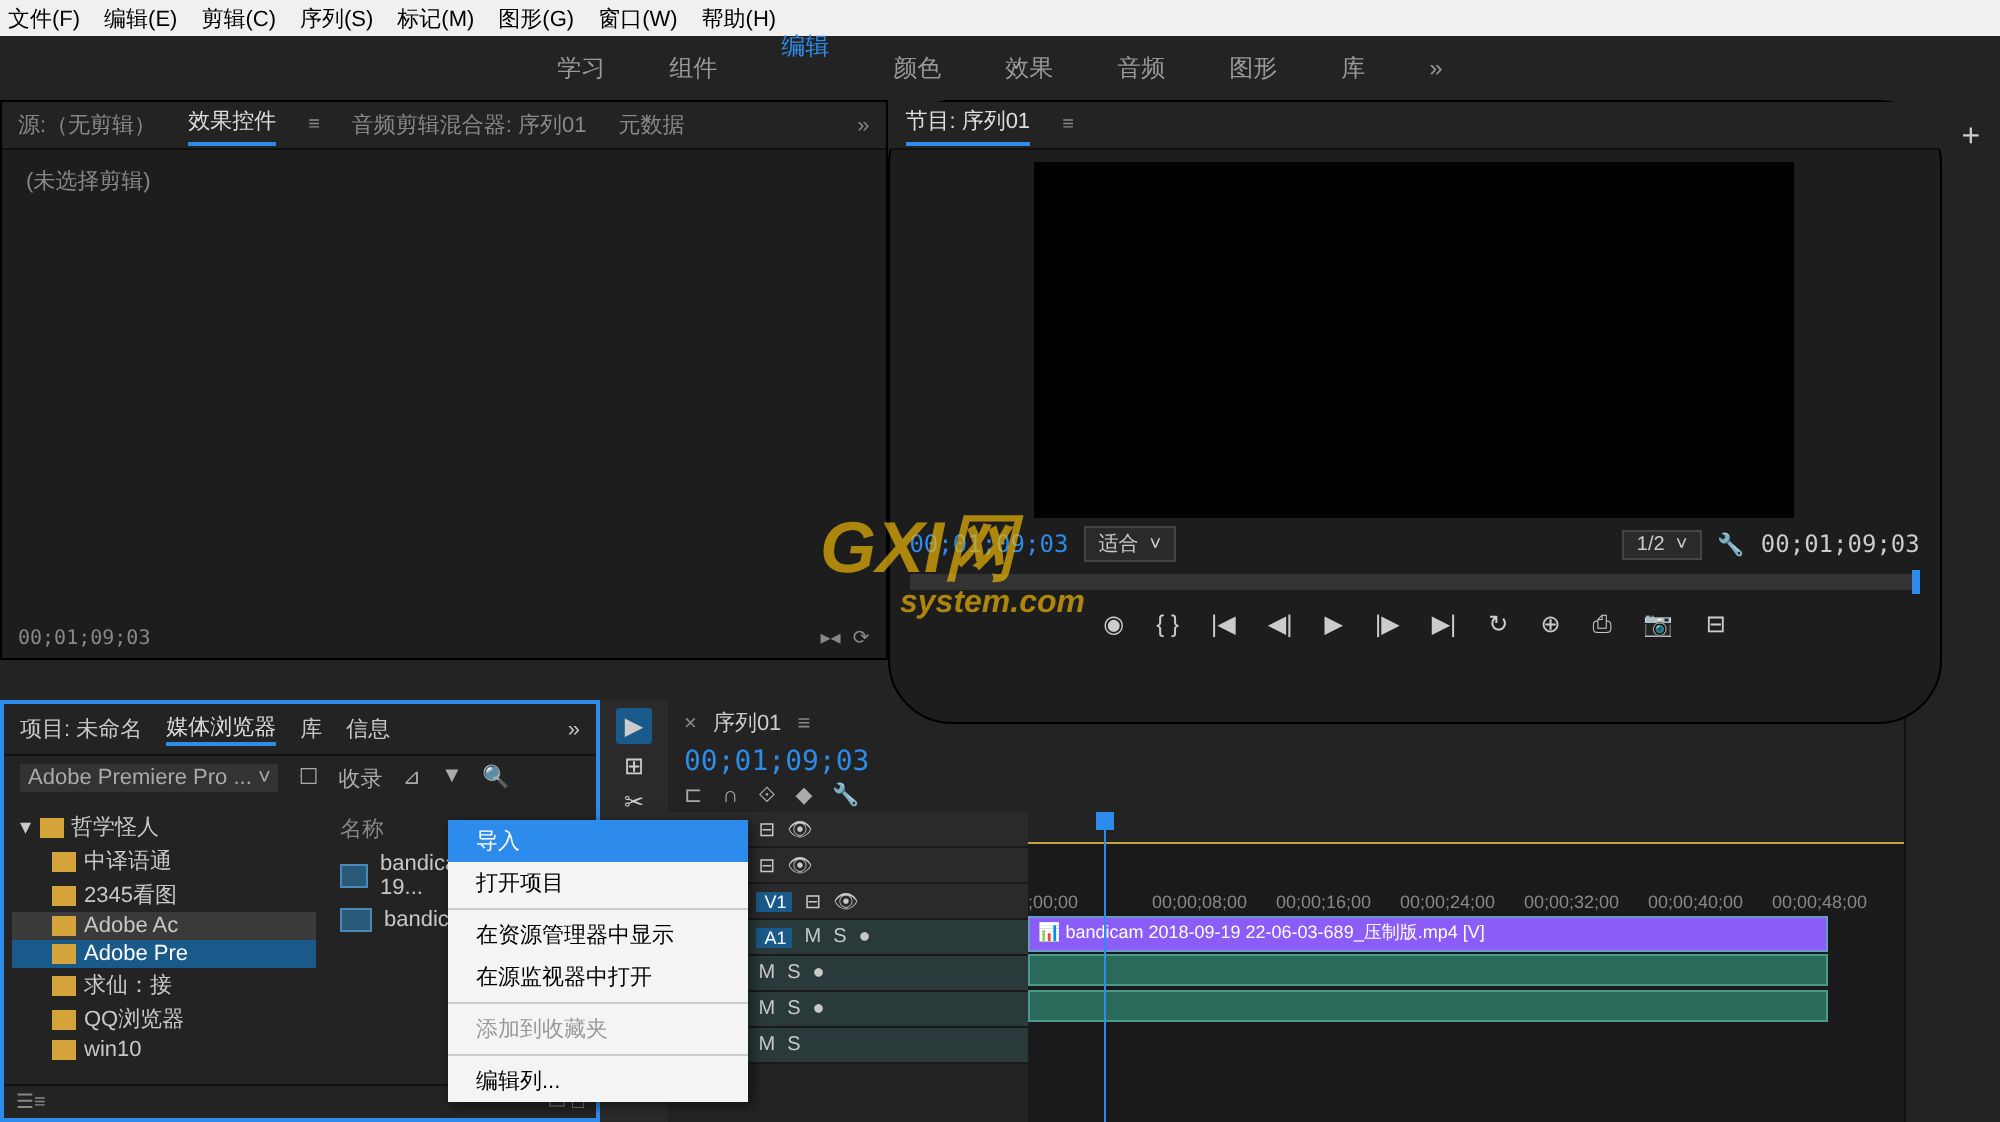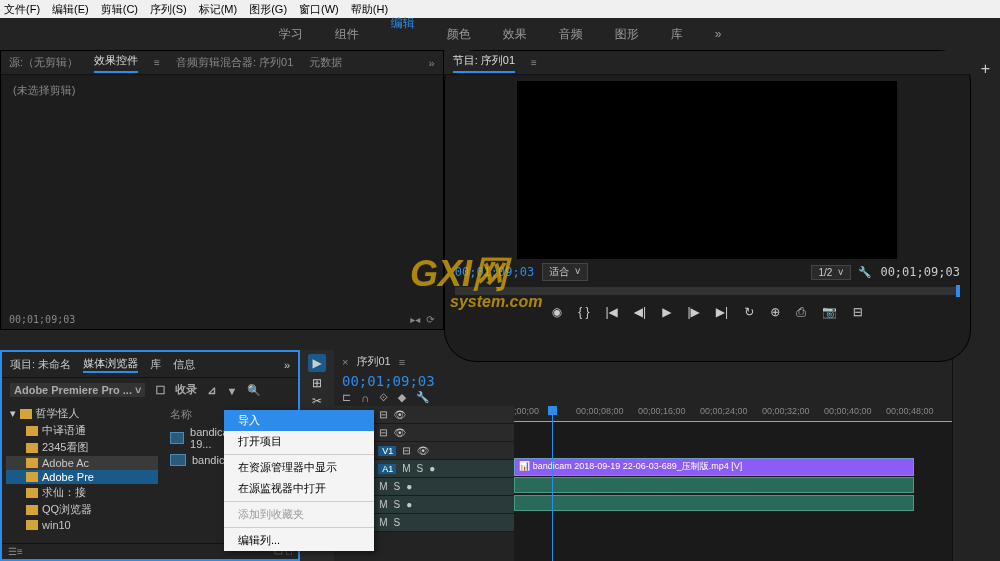--- a/index.html
+++ b/index.html
@@ -23,21 +23,21 @@
 .timecode { color: #2d8ceb; font-family: monospace; font-size: 12px; }
 .timecode-r { color: #ccc; font-family: monospace; font-size: 12px; margin-left: auto; }
 .dd { background: #2a2a2a; color: #ccc; padding: 1px 6px; font-size: 10px; border: 1px solid #444; }
 .transport { display: flex; gap: 16px; justify-content: center; padding: 6px; color: #ccc; margin-top: 4px; }
 .transport span { cursor: pointer; font-size: 12px; }
 .lower { display: flex; height: 211px; }
 .lower-left { width: 300px; border: 2px solid #2d8ceb; background: #232323; display: flex; flex-direction: column; }
 .lower-right { flex: 1; background: #232323; display: flex; }
 .proj-tabs { display: flex; gap: 12px; padding: 4px 8px; font-size: 11px; border-bottom: 1px solid #111; align-items: center; }
 .proj-tabs .active { border-bottom: 2px solid #2d8ceb; color: #ddd; }
-.proj-toolbar { display: flex; gap: 10px; padding: 4px 8px; align-items: flex-end; font-size: 11px; color: #aaa; font-weight: bold; }
+.proj-toolbar { display: flex; gap: 10px; padding: 4px 8px; align-items: flex-start; font-size: 11px; color: #aaa; }
 .proj-toolbar .dd2 { background: #333; padding: 1px 4px; }
 .proj-columns { display: flex; flex: 1; }
 .folder-tree { width: 160px; padding: 4px; overflow: hidden; }
 .folder-tree .folder { display: flex; align-items: center; gap: 4px; padding: 1px 0 1px 20px; font-size: 11px; white-space: nowrap; }
 .folder-tree .folder.root { padding-left: 4px; }
 .folder-tree .folder.sel { background: #3a3a3a; }
 .folder-tree .folder.hi { background: #1a5a8a; color: #fff; }
 .folder-icon { width: 12px; height: 10px; background: #d4a43a; display: inline-block; }
 .file-list { flex: 1; padding: 4px; }
 .file-list .hdr { font-size: 11px; color: #888; padding: 2px 4px; }
@@ -60,21 +60,21 @@
 .tl-body { flex: 1; display: flex; }
 .track-headers { width: 180px; }
 .track-row { display: flex; align-items: center; height: 18px; gap: 6px; padding: 0 4px; font-size: 10px; border-bottom: 1px solid #1a1a1a; }
 .track-row.v { background: #2a2a2a; }
 .track-row.a { background: #2a3a3a; }
 .track-label { background: #1a5a8a; color: #fff; padding: 0 4px; font-size: 9px; width: 18px; text-align: center; }
 .track-label.m { background: #2a7a5a; }
 .lock { color: #888; font-size: 9px; }
 .track-content { flex: 1; background: #1a1a1a; position: relative; }
 .ruler { height: 16px; background: #232323; display: flex; position: relative; font-size: 9px; color: #888; }
-.ruler span { position: absolute; }
+.ruler span { position: absolute; margin-top: 40px; }
 .ruler-line { position: absolute; top: 15px; left: 0; right: 0; height: 1px; background: #c4a43a; }
 .playhead { position: absolute; left: 38px; top: 0; bottom: 0; width: 1px; background: #2d8ceb; z-index: 5; }
 .playhead::before { content: ''; position: absolute; top: 0; left: -4px; width: 9px; height: 9px; background: #2d8ceb; }
 .clip-v { position: absolute; left: 0; top: 52px; width: 400px; height: 18px; background: #8b5cf6; border: 1px solid #6a9ac8; font-size: 9px; color: #fff; padding: 1px 4px; overflow: hidden; white-space: nowrap; }
 .clip-a { position: absolute; left: 0; height: 16px; background: #2a6a5a; border: 1px solid #4a9a8a; }
 .audio-col { width: 48px; background: #232323; border-left: 1px solid #111; }
 .plus-col { width: 30px; background: #232323; display: flex; align-items: flex-start; justify-content: center; padding-top: 10px; color: #ccc; font-size: 16px; }
 .watermark { position: absolute; left: 410px; top: 250px; color: #eab308; font-size: 36px; font-style: italic; font-weight: bold; pointer-events: none; z-index: 50; opacity: 0.7; }
 .watermark .s { font-size: 16px; display: block; margin-left: 40px; margin-top: -6px; }
 .src-tc { position: absolute; left: 8px; bottom: 4px; color: #888; font-size: 10px; font-family: monospace; }

